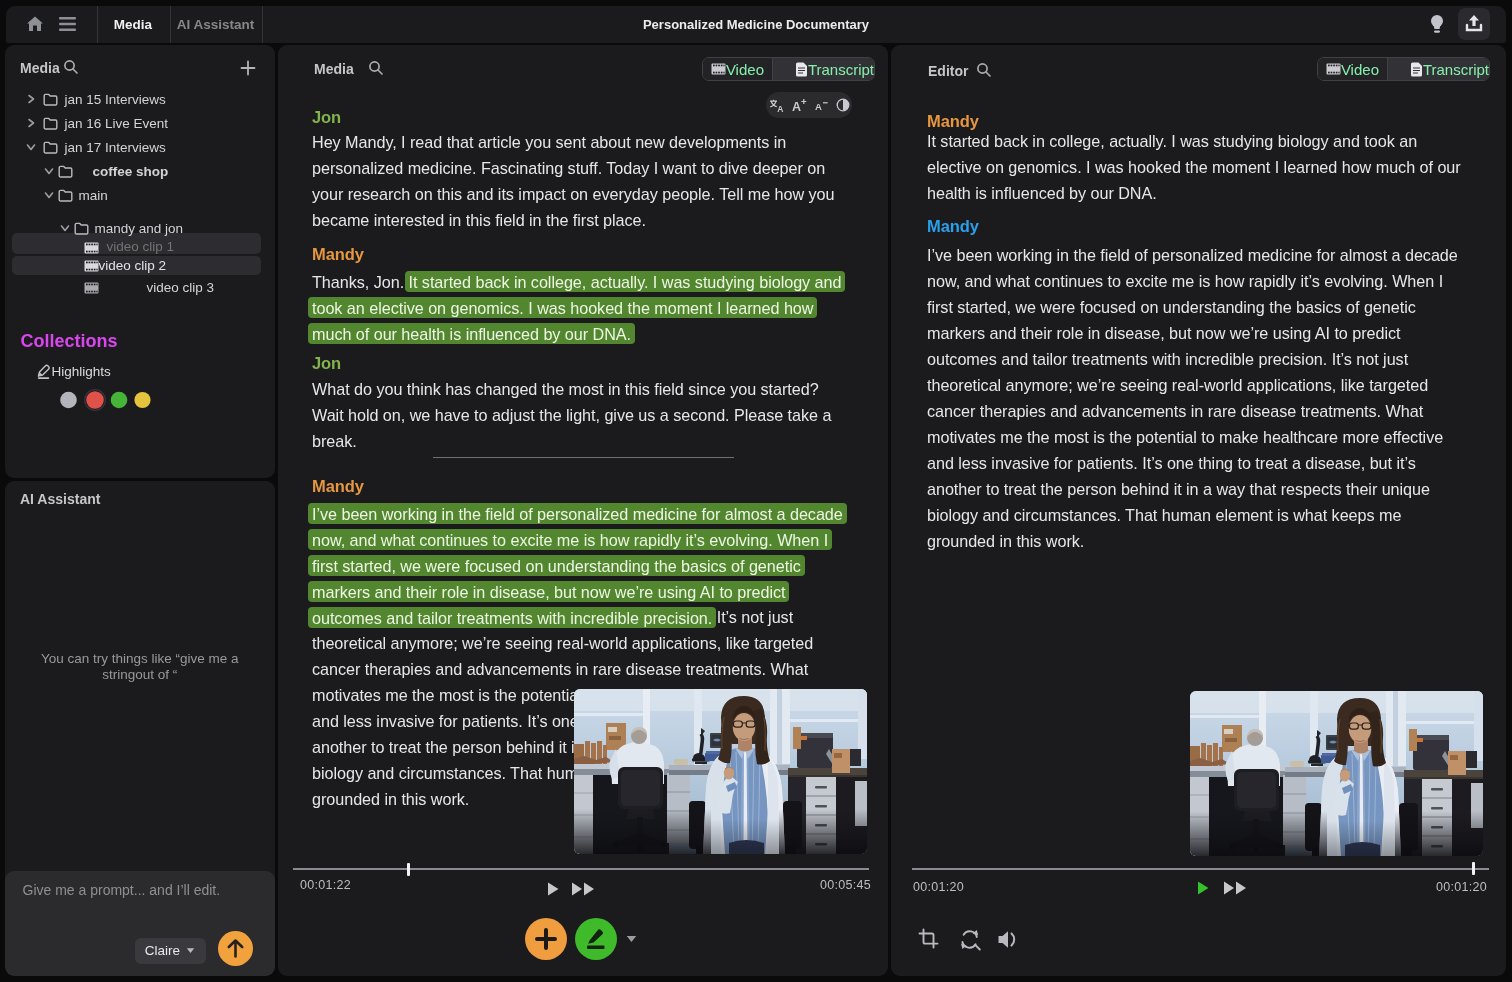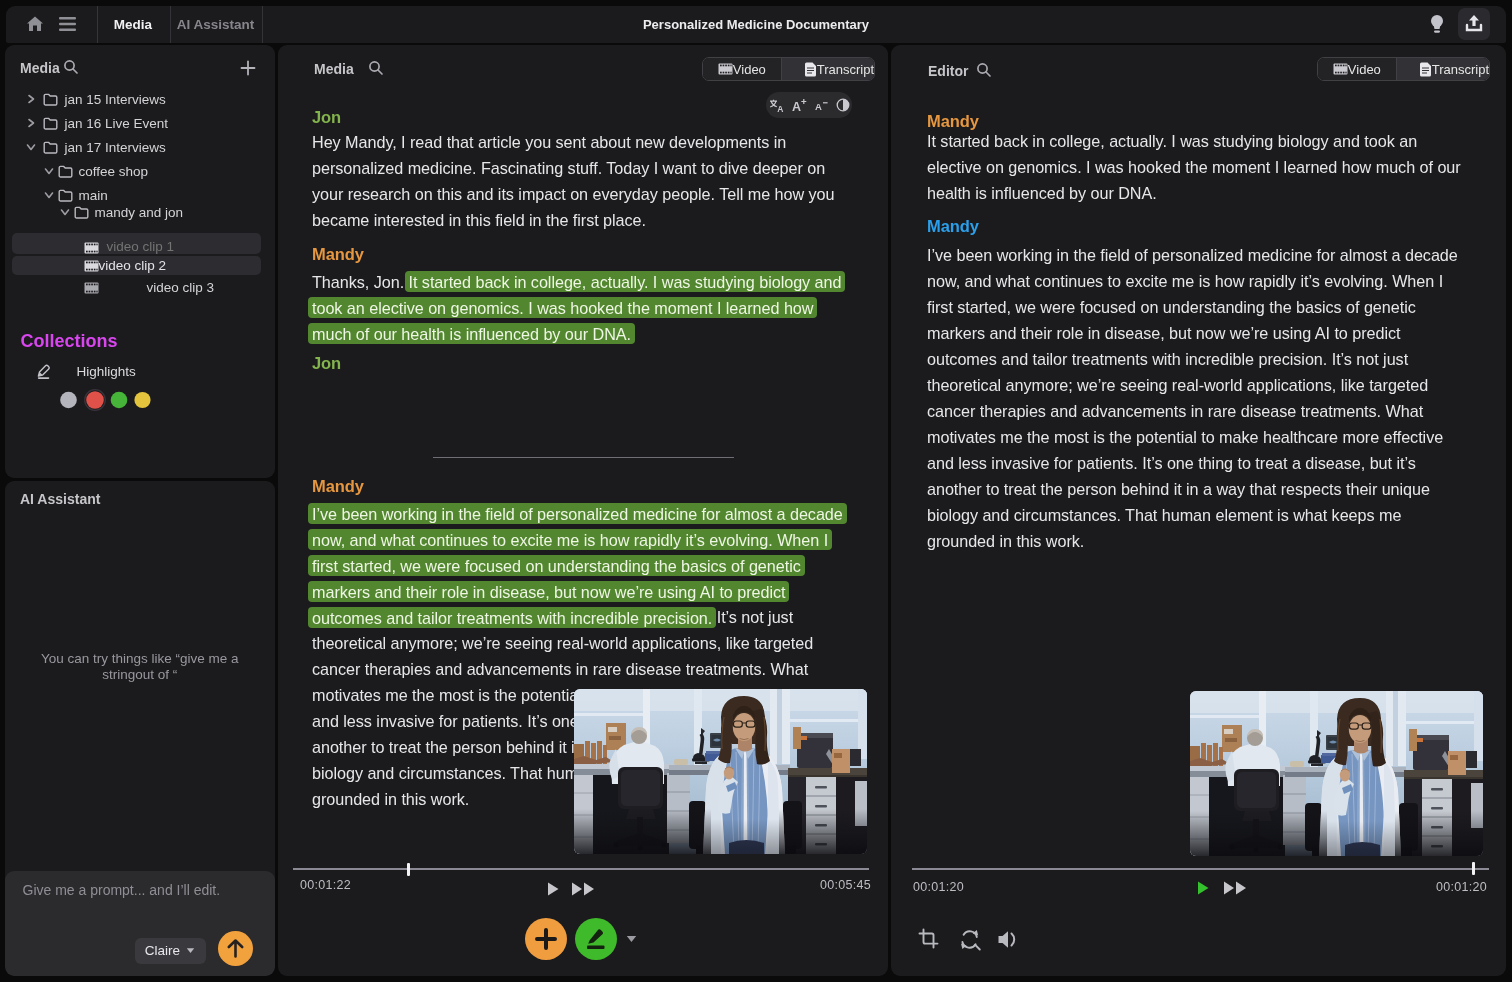--- a/index.html
+++ b/index.html
@@ -3,21 +3,21 @@
 <meta charset="utf-8">
 <style>
 * { margin:0; padding:0; box-sizing:border-box; }
 html,body { width:1512px; height:982px; background:#0a0a0b; font-family:"Liberation Sans", sans-serif; overflow:hidden; }
 .panel { position:absolute; background:#1b1b1d; border-radius:9px; }
 .abs { position:absolute; }
 .hdr { font-size:14px; font-weight:bold; color:#c6c6ca; }
 .seg { position:absolute; width:173px; height:24px; display:flex; border:1px solid #404045; border-radius:7px; overflow:hidden; }
 .seg .s1 { background:#232326; width:79px; display:flex; align-items:center; justify-content:center; border-right:1px solid #404045;}
 .seg .s2 { background:#323236; flex:1; display:flex; align-items:center; justify-content:center;padding-left:22px; }
-.seg span { color:#e5e5e5; font-size:13px; }
+.seg span { color:#86efac; font-size:15px; }
 .tl-line { position:absolute; height:2px; background:#8b8a94; }
 .tl-head { position:absolute; width:3px; height:13px; background:#f2f2f4; border-radius:1px; }
 .tcode { position:absolute; font-size:12.5px; color:#bdbdc3; letter-spacing:0.3px;}
 .label { font-size:16.5px; font-weight:bold; position:absolute; letter-spacing:-0.1px; line-height:26px; }
 .para { font-size:16.2px; line-height:26px; color:#e7e7e9; position:absolute; letter-spacing:-0.05px; }
 .hl { background:#52872f; color:#eef6e4; border-radius:4px; padding:1.5px 4px; margin:0 -4px; }
 .row { position:absolute; display:flex; align-items:center; color:#d4d4d8; font-size:13.5px; }
 svg { display:block; }
 </style>
 </head>
@@ -96,32 +96,32 @@
       </svg>
     <span style="margin-left:7px;">jan 17 Interviews</span>
   </div>
   <div class="row" style="left:0; top:115px; height:22px;">
     <svg style="margin-left:39px;" width="10" height="10" viewBox="0 0 10 10">
         <path d="M1.5 3 L5 7.5 L8.5 3" stroke="#9c9ca2" stroke-width="1.6" fill="none" stroke-linecap="round" stroke-linejoin="round"></path>
       </svg>
     <svg style="margin-left:4px;" width="15" height="13" viewBox="0 0 15 13">
         <path d="M1.2 2.7 a1.3 1.3 0 0 1 1.3 -1.3 h3.2 l1.5 1.6 h5.3 a1.3 1.3 0 0 1 1.3 1.3 v6.4 a1.3 1.3 0 0 1 -1.3 1.3 h-10 a1.3 1.3 0 0 1 -1.3 -1.3 Z" stroke="#b9b9bf" stroke-width="1.4" fill="none"></path>
       </svg>
-    <span style="margin-left:6px;">coffee shop</span>
+    <span style="margin-left:20px;font-weight:bold;">coffee shop</span>
   </div>
   <div class="row" style="left:0; top:139px; height:22px;">
     <svg style="margin-left:39px;" width="10" height="10" viewBox="0 0 10 10">
         <path d="M1.5 3 L5 7.5 L8.5 3" stroke="#9c9ca2" stroke-width="1.6" fill="none" stroke-linecap="round" stroke-linejoin="round"></path>
       </svg>
     <svg style="margin-left:4px;" width="15" height="13" viewBox="0 0 15 13">
         <path d="M1.2 2.7 a1.3 1.3 0 0 1 1.3 -1.3 h3.2 l1.5 1.6 h5.3 a1.3 1.3 0 0 1 1.3 1.3 v6.4 a1.3 1.3 0 0 1 -1.3 1.3 h-10 a1.3 1.3 0 0 1 -1.3 -1.3 Z" stroke="#b9b9bf" stroke-width="1.4" fill="none"></path>
       </svg>
     <span style="margin-left:6px;">main</span>
   </div>
-  <div class="row" style="left:0; top:156px; height:22px;">
+  <div class="row" style="left:0; top:172px; height:22px;">
     <svg style="margin-left:55px;" width="10" height="10" viewBox="0 0 10 10">
         <path d="M1.5 3 L5 7.5 L8.5 3" stroke="#9c9ca2" stroke-width="1.6" fill="none" stroke-linecap="round" stroke-linejoin="round"></path>
       </svg>
     <svg style="margin-left:4px;" width="15" height="13" viewBox="0 0 15 13">
         <path d="M1.2 2.7 a1.3 1.3 0 0 1 1.3 -1.3 h3.2 l1.5 1.6 h5.3 a1.3 1.3 0 0 1 1.3 1.3 v6.4 a1.3 1.3 0 0 1 -1.3 1.3 h-10 a1.3 1.3 0 0 1 -1.3 -1.3 Z" stroke="#b9b9bf" stroke-width="1.4" fill="none"></path>
       </svg>
     <span style="margin-left:6px;">mandy and jon</span>
   </div>
   <div class="row" style="left:0; top:187px; height:22px; color:#737373;align-items:flex-end;">
     <svg style="margin-left:79px;" width="15" height="12" viewBox="0 0 15 12">
@@ -178,21 +178,21 @@
     <span style="margin-left:8px;">video clip 3</span>
   </div>
 
   <div class="abs" style="left:16px; top:286px; font-size:18px; font-weight:bold; color:#d946ef;">Collections</div>
   <div class="row" style="left:0; top:314px; height:24px; color:#dcdce0;">
     <svg style="margin-left:30px;" width="17" height="16" viewBox="0 0 17 16">
       <path d="M4.5 9 L10.5 2.8 a1.6 1.6 0 0 1 2.3 0 l0.9 0.9 a1.6 1.6 0 0 1 0 2.3 L7.6 12.1 L3.4 13.1 Z" fill="none" stroke="#c2c2c8" stroke-width="1.4" stroke-linejoin="round"></path>
       <path d="M4.5 9 L7.6 12.1 L3.4 13.1 Z" fill="#c2c2c8"></path>
       <rect x="2.8" y="14.2" width="11.5" height="1.7" rx="0.8" fill="#c2c2c8"></rect>
     </svg>
-    <span style="margin-left:25px;">Highlights</span>
+    <span style="margin-left:0;">Highlights</span>
   </div>
   <div class="abs" style="left:0; top:341px;">
     <svg width="270" height="28" viewBox="0 0 270 28">
       <circle cx="63.5" cy="14" r="8.3" fill="#b4b4bc"></circle>
       <circle cx="90" cy="14" r="10.3" fill="none" stroke="#39333a" stroke-width="1.3"></circle>
       <circle cx="90" cy="14" r="8.8" fill="#e0514a"></circle>
       <circle cx="114" cy="14" r="8.3" fill="#46b438"></circle>
       <circle cx="137.5" cy="14" r="8.1" fill="#e4c43c"></circle>
     </svg>
   </div>
@@ -275,20 +275,21 @@
         <circle cx="7" cy="7" r="5.8" stroke="#c9c9cf" stroke-width="1.3" fill="none"></circle>
         <path d="M7 1.2 a5.8 5.8 0 0 1 0 11.6 Z" fill="#c9c9cf"></path>
       </svg>
   </div>
 
   <div class="label" style="left:34.5px; top:59px; color:#83b34c;">Jon</div>
   <div class="para" style="left:34.5px; top:83.8px;">Hey Mandy, I read that article you sent about new developments in<br>personalized medicine. Fascinating stuff. Today I want to dive deeper on<br>your research on this and its impact on everyday people. Tell me how you<br>became interested in this field in the first place.</div>
   <div class="label" style="left:34.5px; top:195.7px; color:#e6973f;">Mandy</div>
   <div class="para" style="left:34.5px; top:223.7px;">Thanks, Jon. <span class="hl">It started back in college, actually. I was studying biology and</span><br><span class="hl">took an elective on genomics. I was hooked the moment I learned how</span><br><span class="hl">much of our health is influenced by our DNA.</span></div>
   <div class="label" style="left:34.5px; top:304.7px; color:#83b34c;">Jon</div>
+  <div class="para" style="left:34.5px; top:330.6px;">What do you think has changed the most in this field since you started?<br>Wait hold on, we have to adjust the light, give us a second. Please take a<br>break.</div>
   <div class="abs" style="left:155px; top:412.4px; width:301px; height:1px; background:#6e6e74;"></div>
   <div class="label" style="left:34.5px; top:428px; color:#e6973f;">Mandy</div>
   <div class="para" style="left:34.5px; top:455.3px;"><span class="hl">I’ve been working in the field of personalized medicine for almost a decade</span><br><span class="hl">now, and what continues to excite me is how rapidly it’s evolving. When I</span><br><span class="hl">first started, we were focused on understanding the basics of genetic</span><br><span class="hl">markers and their role in disease, but now we’re using AI to predict</span><br><span class="hl">outcomes and tailor treatments with incredible precision.</span> It’s not just<br>theoretical anymore; we’re seeing real-world applications, like targeted<br>cancer therapies and advancements in rare disease treatments. What<br>motivates me the most is the potential to make healthcare more effective<br>and less invasive for patients. It’s one thing to treat a disease, but it’s<br>another to treat the person behind it in a way that respects their unique<br>biology and circumstances. That human element is what keeps me<br>grounded in this work.</div>
 
   <svg class="abs" style="left:296.5px; top:644px; border-radius:6px;" width="293" height="165">
       <use href="#labscene"></use>
     </svg>
 
   <div class="tl-line" style="left:15.5px; top:823px; width:576px;"></div>
   <div class="tl-head" style="left:129.5px; top:817.5px;"></div>

